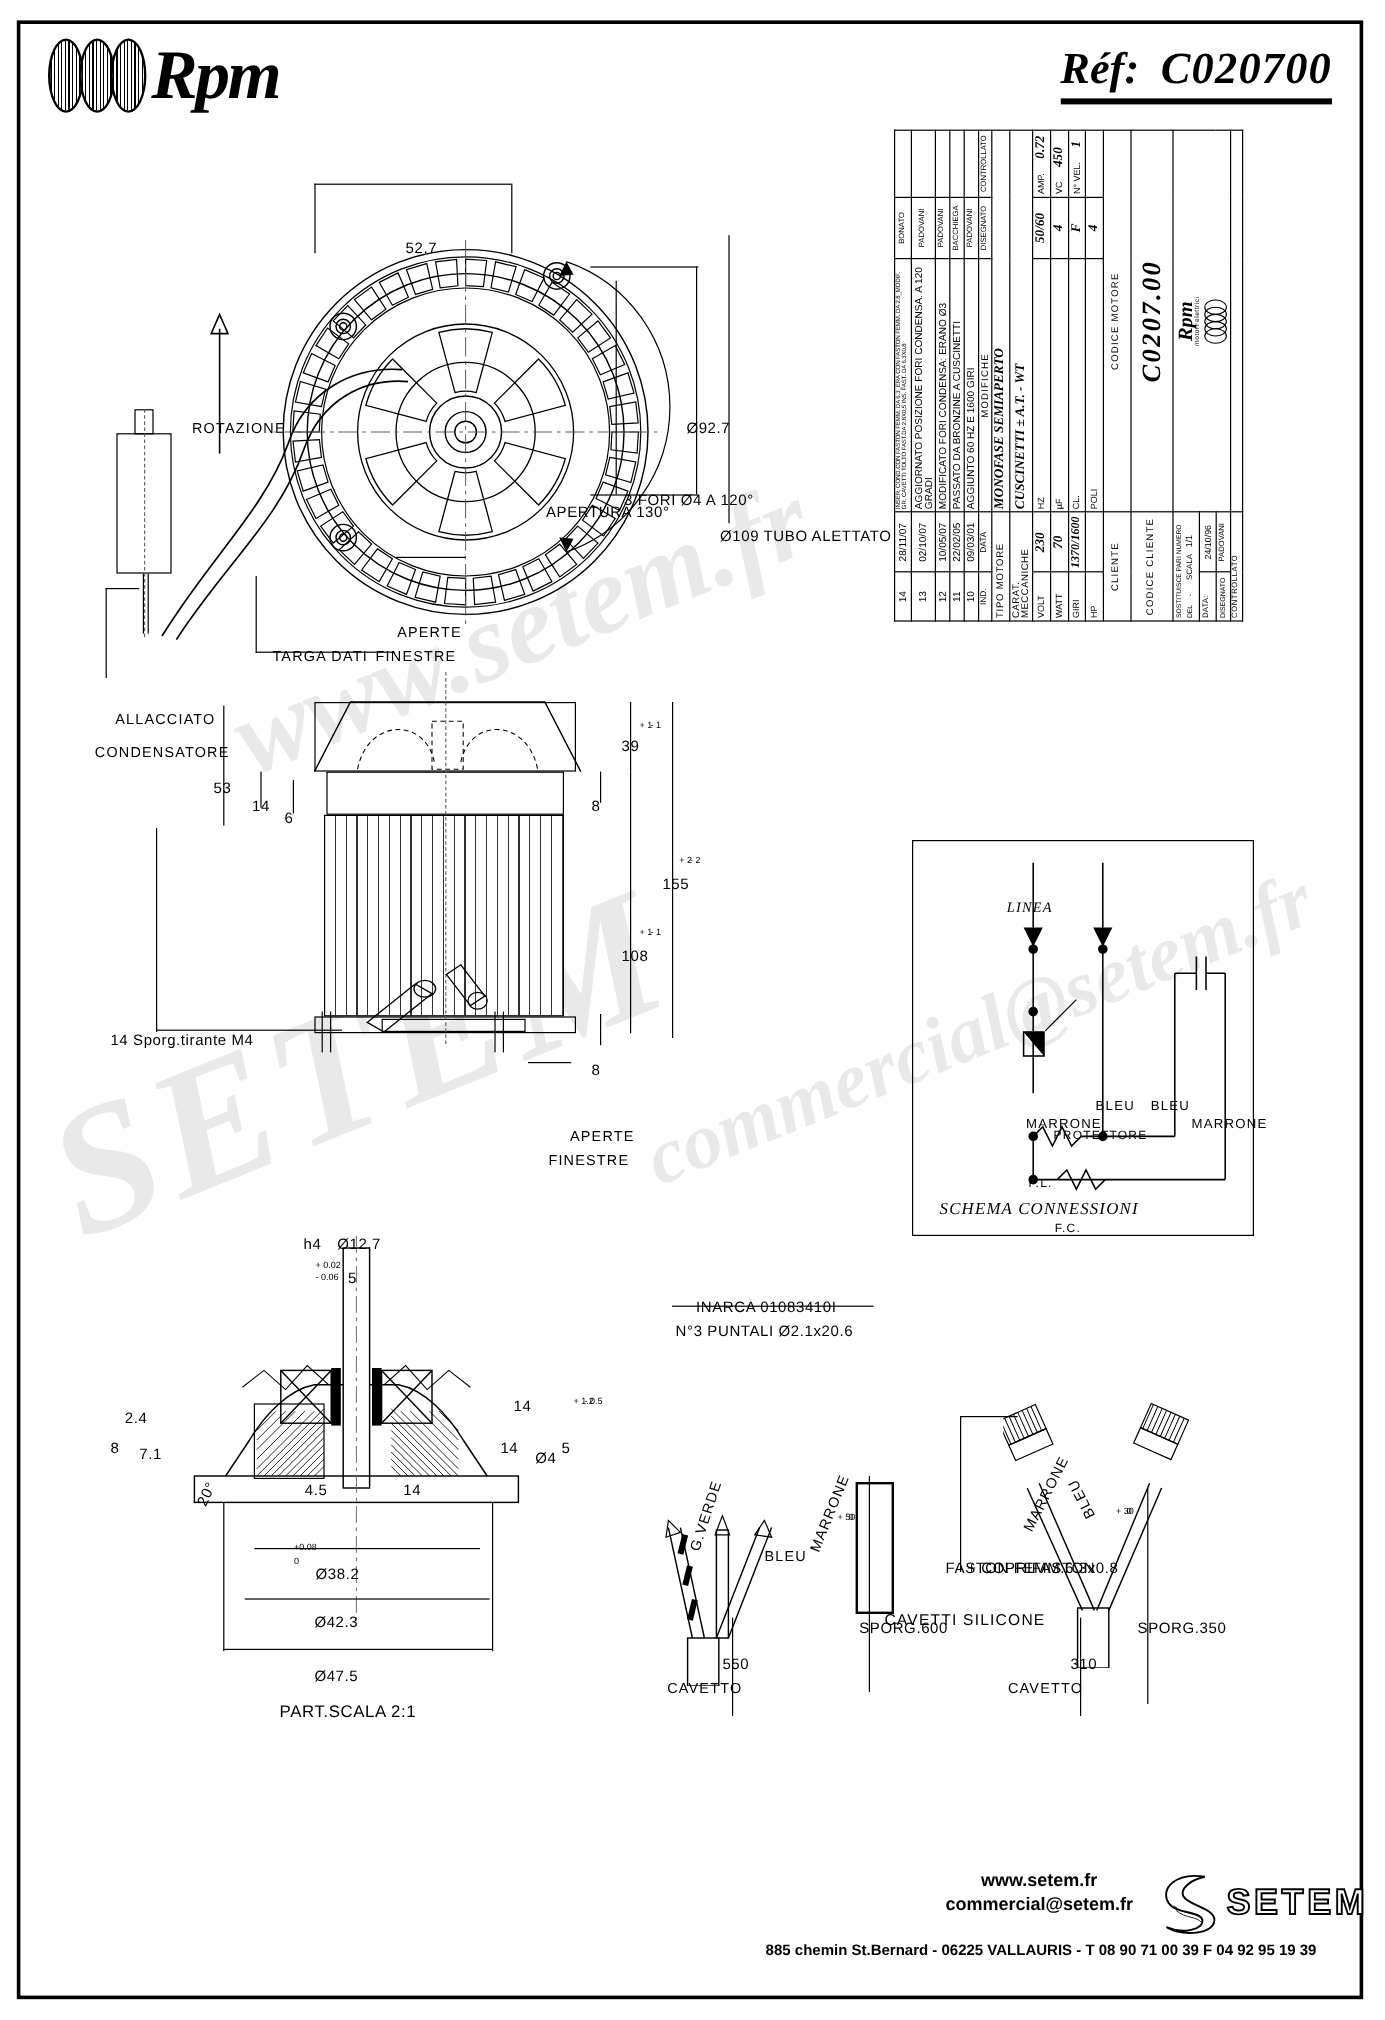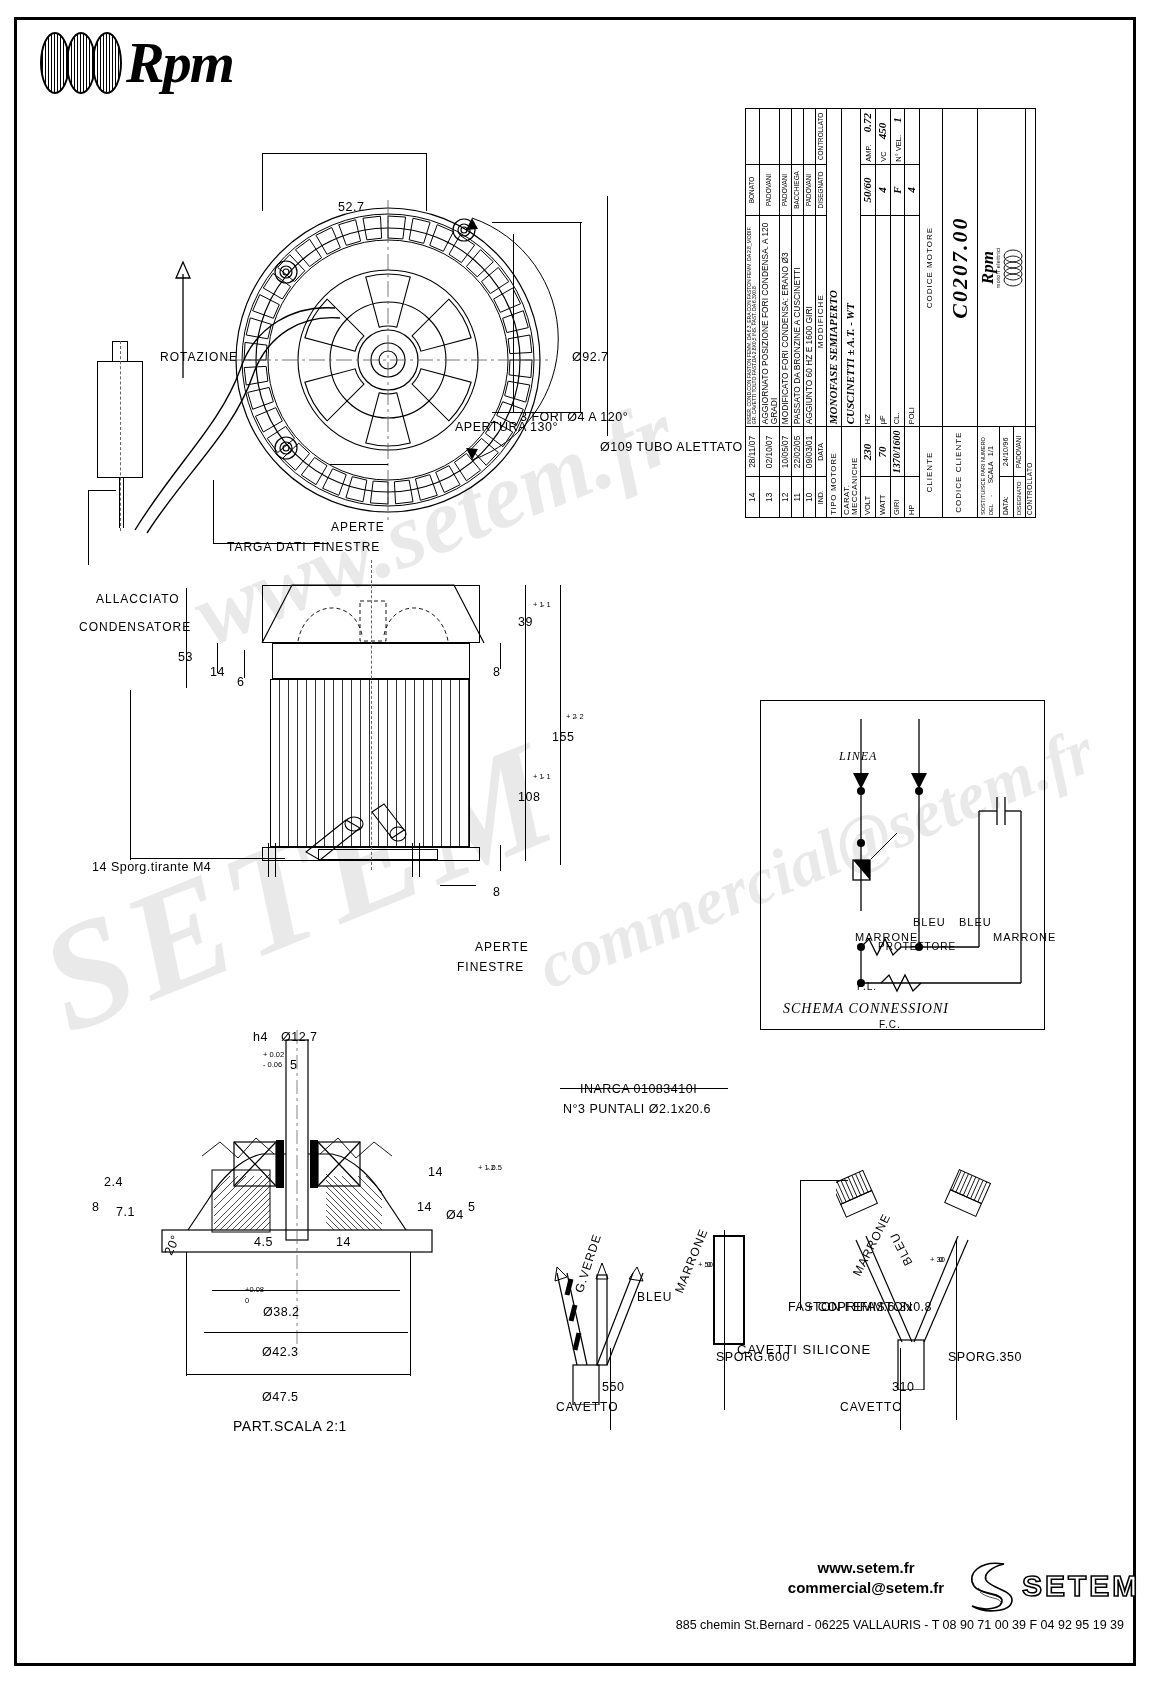--- a/index.html
+++ b/index.html
@@ -46,21 +46,21 @@
   
   #schema{position:absolute;left:760px;top:700px;width:285px;height:330px;border:1.5px solid #000;box-sizing:border-box;}
 
   
   .footer{position:absolute;left:28px;bottom:26px;width:1096px;height:105px;}
   .codebox{position:absolute;left:0;top:0;width:598px;height:104px;border:3px solid #000;box-sizing:border-box;}
   .codebox .c1{position:absolute;left:18px;top:6px;font-size:27px;font-weight:bold;}
   .codebox .c2{position:absolute;left:150px;top:30px;font-size:57px;font-weight:bold;letter-spacing:-1px;}
   .setem{position:absolute;left:610px;top:0;width:486px;height:104px;}
   .setem .web{position:absolute;left:128px;top:6px;text-align:center;font-size:15px;font-weight:bold;line-height:1.35;width:200px;}
-  .setem .addr{position:absolute;left:0;top:66px;width:486px;text-align:right;font-size:12.5px;font-weight:normal;}
+  .setem .addr{position:absolute;left:0;top:66px;width:486px;text-align:left;font-size:12.5px;font-weight:bold;}
   .setem .slogo{position:absolute;left:322px;top:6px;display:flex;align-items:center;}
   .sword{font-family:"Liberation Sans",sans-serif;font-weight:bold;font-size:30px;letter-spacing:3px;
          color:#fff;-webkit-text-stroke:1.6px #000;text-stroke:1.6px #000;}
 
   
   .wm{position:absolute;color:rgba(0,0,0,.085);font-weight:bold;font-style:italic;pointer-events:none;
       font-family:"Liberation Serif",serif;white-space:nowrap;}
 </style>
 </head>
 <body>
@@ -73,20 +73,23 @@
 
   <div class="frame"></div>
 
   <div class="logo">
     <span class="coilgrp">
       <span class="coil"></span>
         <span class="coil"></span>
         <span class="coil"></span>
     </span>
     <span class="rpmword">Rpm</span>
+  </div>
+  <div class="refbox">
+    <div class="rtxt"><span>Réf:</span><span class="num">C020700</span></div>
   </div>
 
   <div>
 
     <div class="box" style="left:97px;top:361px;width:46px;height:117px;"></div>
     <div class="box" style="left:112px;top:341px;width:16px;height:21px;"></div>
     <div class="ln vl" style="left:119px;top:478px;height:50px;"></div>
     <div class="ln vl" style="left:123px;top:478px;height:50px;"></div>
     <div class="cl" style="left:120px;top:341px;width:0;height:190px;border-top:none;border-left:1px dashed #666;"></div>
 

